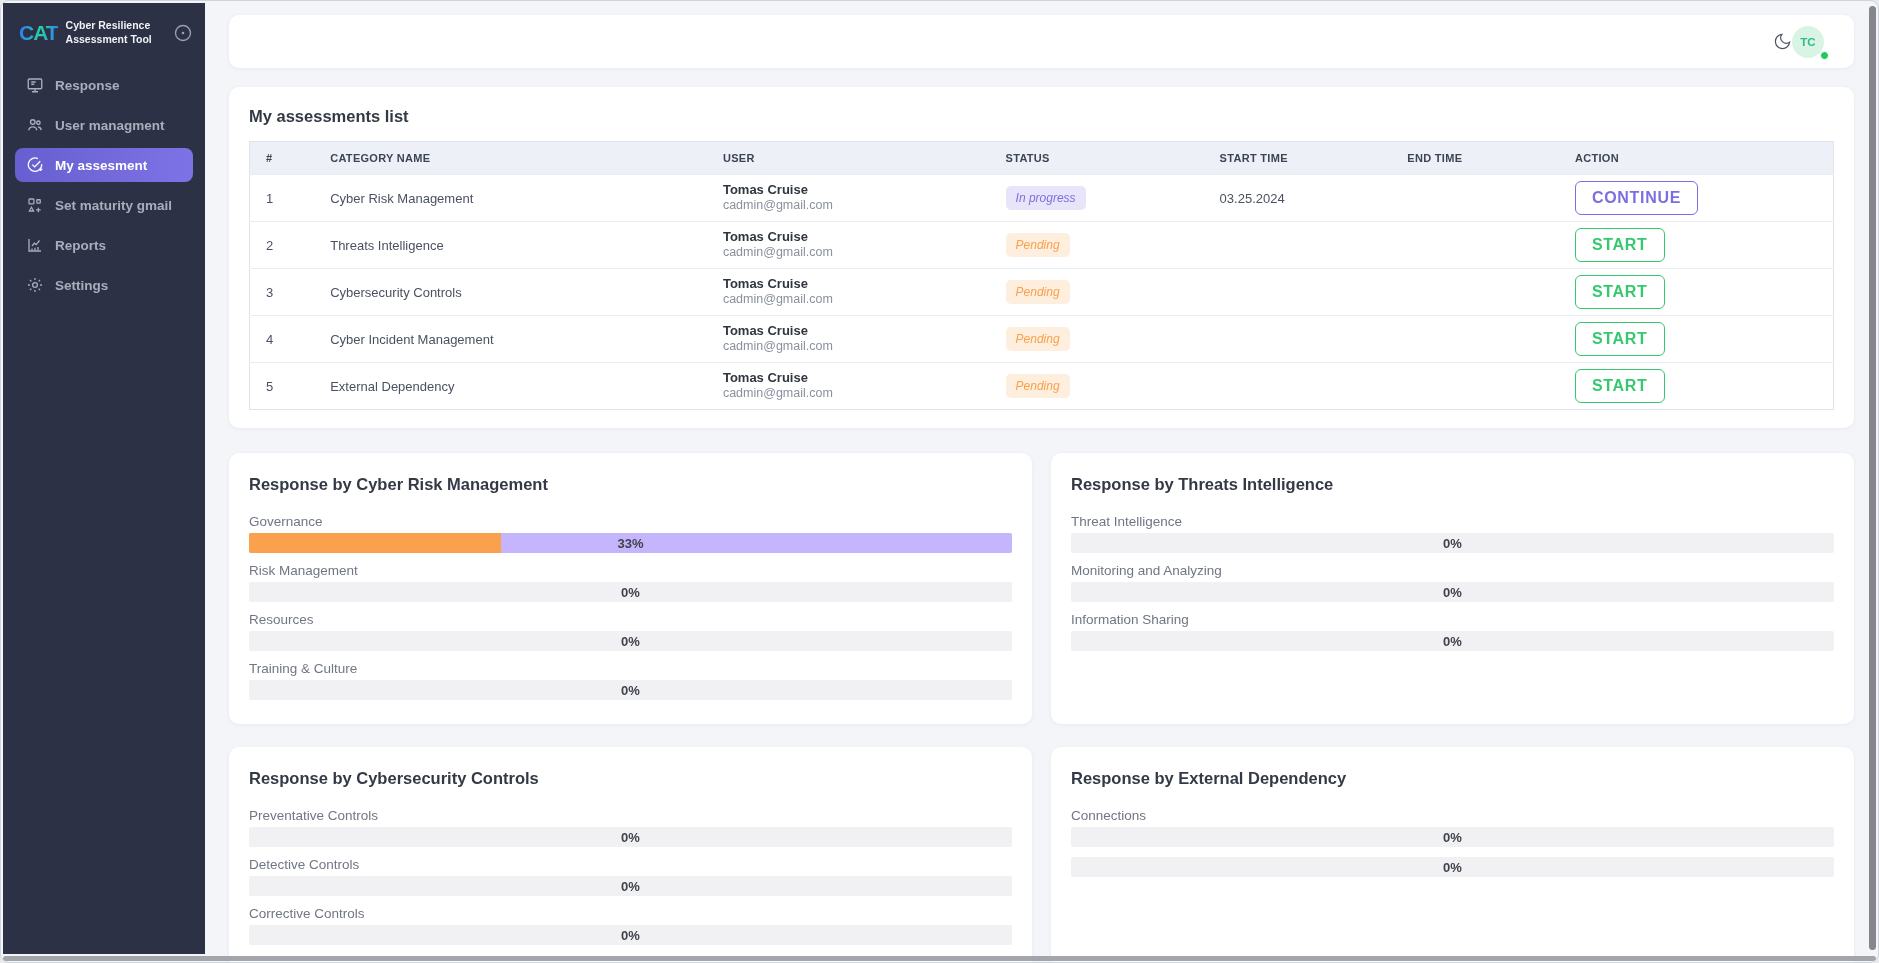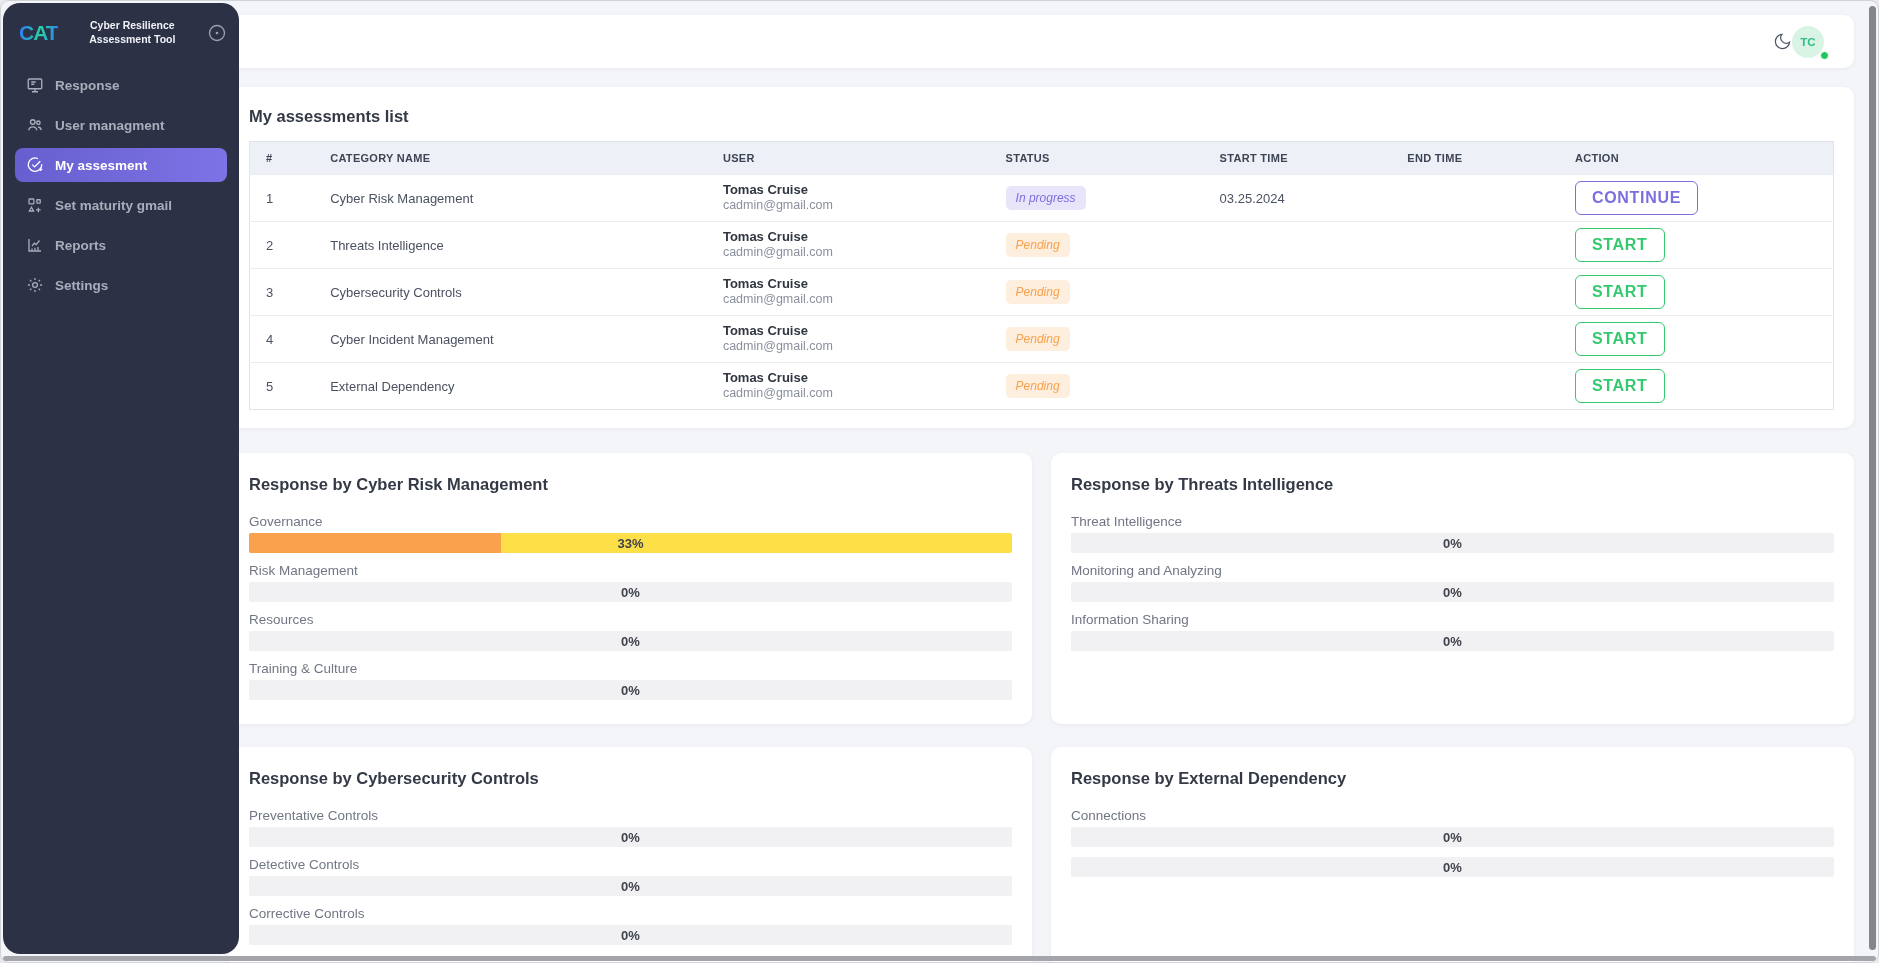--- a/index.html
+++ b/index.html
@@ -5,24 +5,23 @@
   * { margin:0; padding:0; box-sizing:border-box; }
   html,body { background:#e9eaee; }
   body { font-family:"Liberation Sans", sans-serif; }
   .page {
     position:relative; width:1879px; height:963px; margin:0 auto;
     background:var(--main-bg,#f4f5f9); border:1px solid #cfd3da; border-radius:9px;
     overflow:hidden;
   }
   
   .sidebar {
-    position:absolute; left:2px; top:2px; bottom:8px; width:236px;
-    background:var(--sidebar-bg,#2d3145); border-radius:17px; color:#a9aebc;
+    position:absolute; left:2px; top:2px; bottom:8px; width:202px;
+    background:var(--sidebar-bg,#2d3145); border-radius:0; color:#a9aebc;
     z-index:3;
-    text-align:center;
   }
   .sidebar-header { display:flex; align-items:center; gap:8px; padding:16px 12px 0 16px; }
   .logo {
     font-weight:800; font-size:21px; letter-spacing:-1px;
     background:linear-gradient(100deg,#2f7cf6 5%,#27d3a2 55%,#2f7cf6 95%);
     -webkit-background-clip:text; background-clip:text; color:transparent;
   }
   .app-title { flex:1; font-size:10.5px; font-weight:700; color:#f0f2f7; line-height:1.3; }
   .collapse-btn { width:20px; height:20px; color:#9aa0b0; cursor:pointer; flex:0 0 auto; }
   .collapse-btn svg { width:20px; height:20px; }
@@ -83,21 +82,21 @@
   
   .cards-row { display:flex; gap:19px; margin-bottom:23px; align-items:stretch; }
   .cards-row .card { flex:1 1 0; padding:22px 20px 14px 20px; }
   .resp-title { margin-bottom:20px; }
   .bar-group { margin-bottom:10px; }
   .bar-label { font-size:13.5px; color:#707684; margin-bottom:4px; }
   .bar-track {
     position:relative; height:20px; background:#f1f1f3; border-radius:2px; overflow:hidden;
     display:flex; align-items:center; justify-content:center;
   }
-  .bar-track.tinted { background:#fde047; }
+  .bar-track.tinted { background:#c4b5fd; }
   .bar-fill { position:absolute; left:0; top:0; bottom:0; background:var(--accent-orange,#f9a14c); }
   .bar-value { position:relative; font-size:13px; font-weight:700; color:#3f434c; }
   
   .vscroll {
     position:absolute; right:2px; top:5px; bottom:12px; width:7px;
     background:#85868b; border-radius:4px; z-index:5; cursor:pointer;
   }
   .hscroll {
     position:absolute; left:2px; right:2px; bottom:1px; height:5px;
     background:#a4a5aa; border-radius:3px; z-index:5; cursor:pointer;

